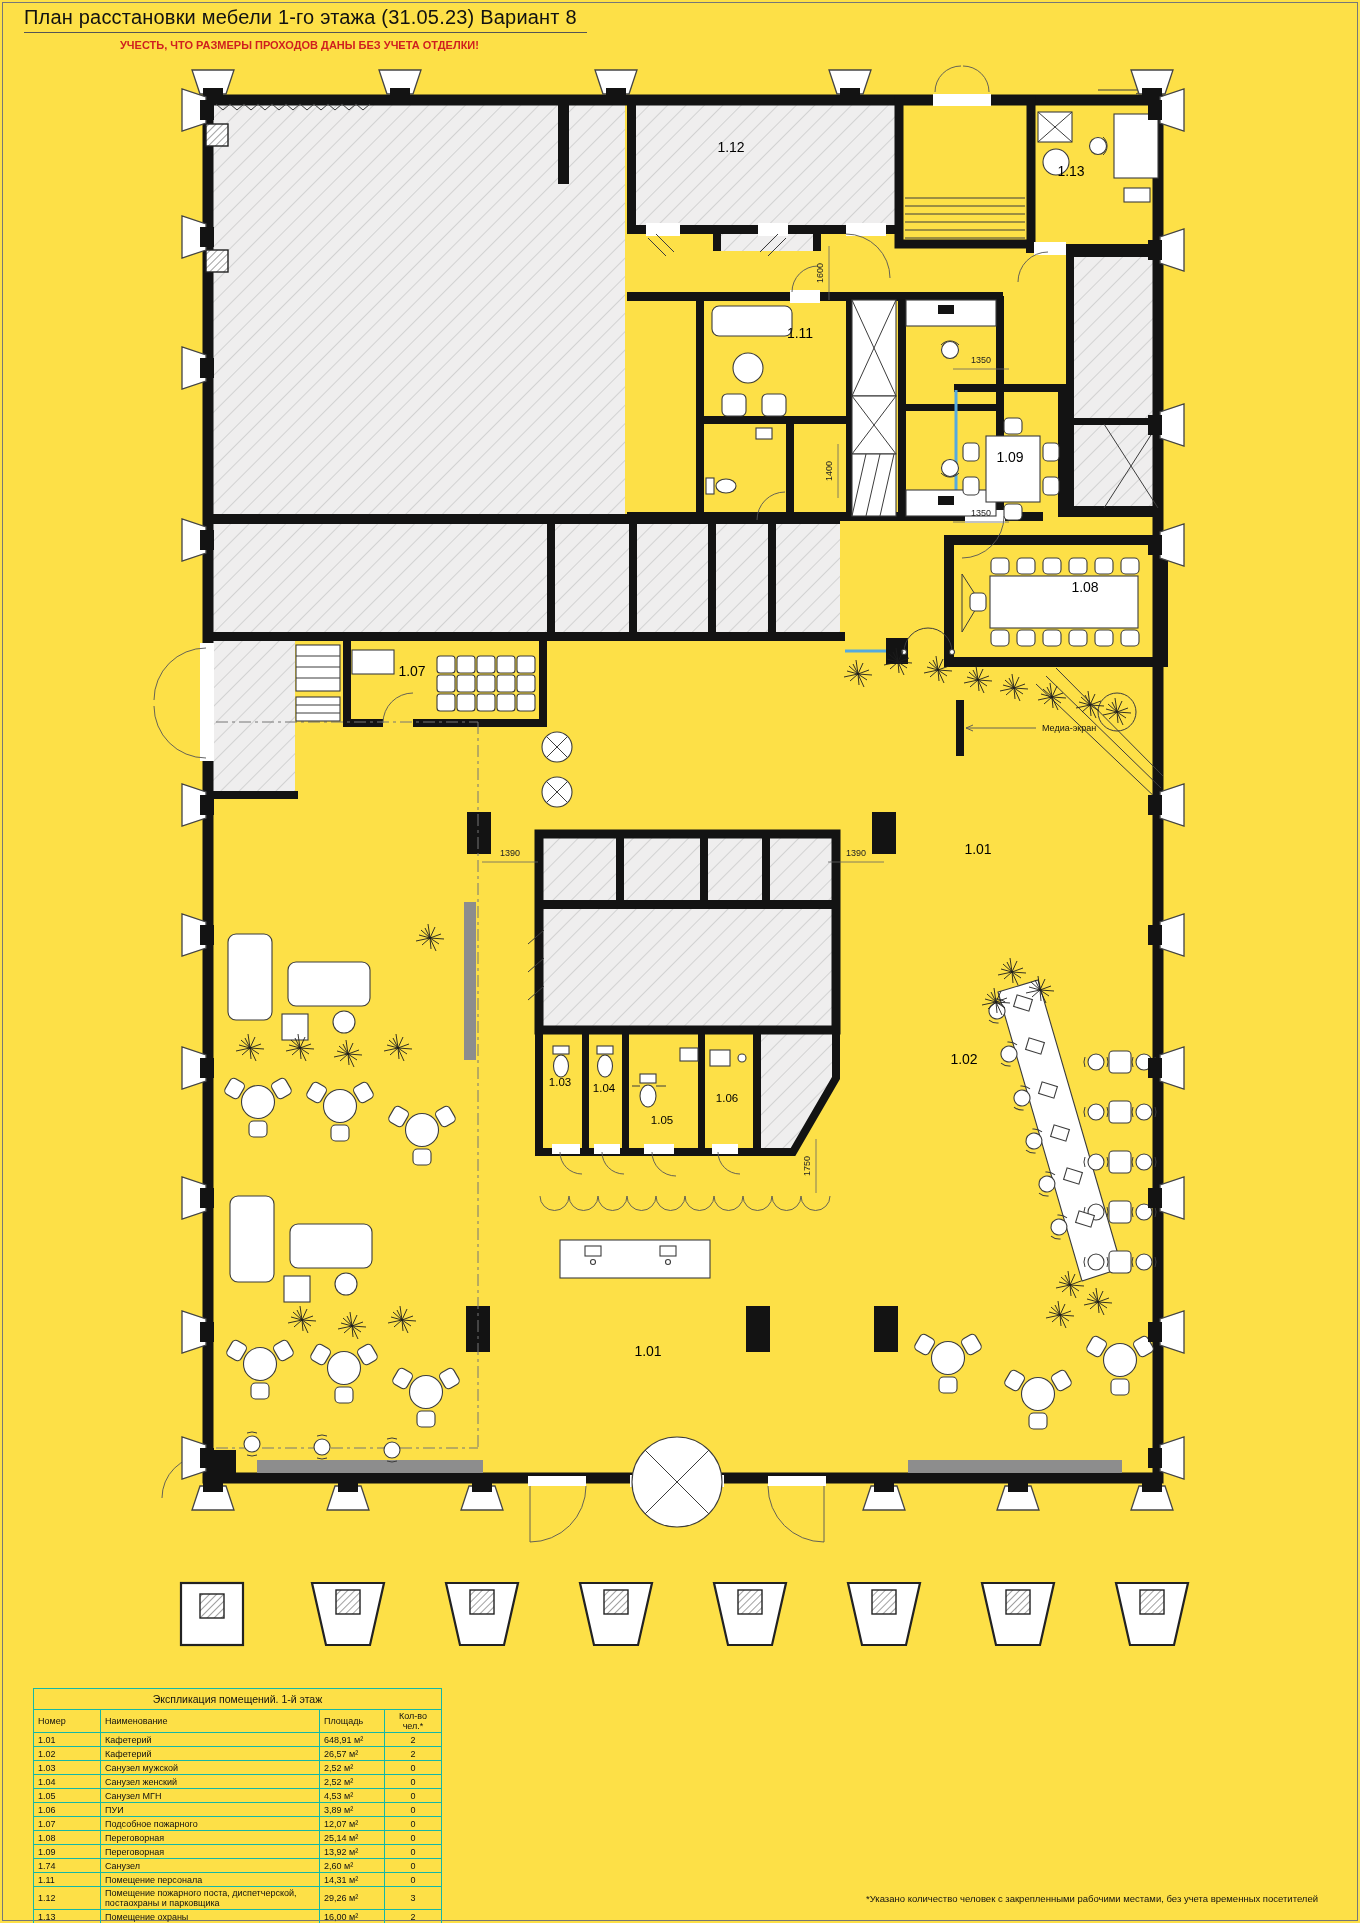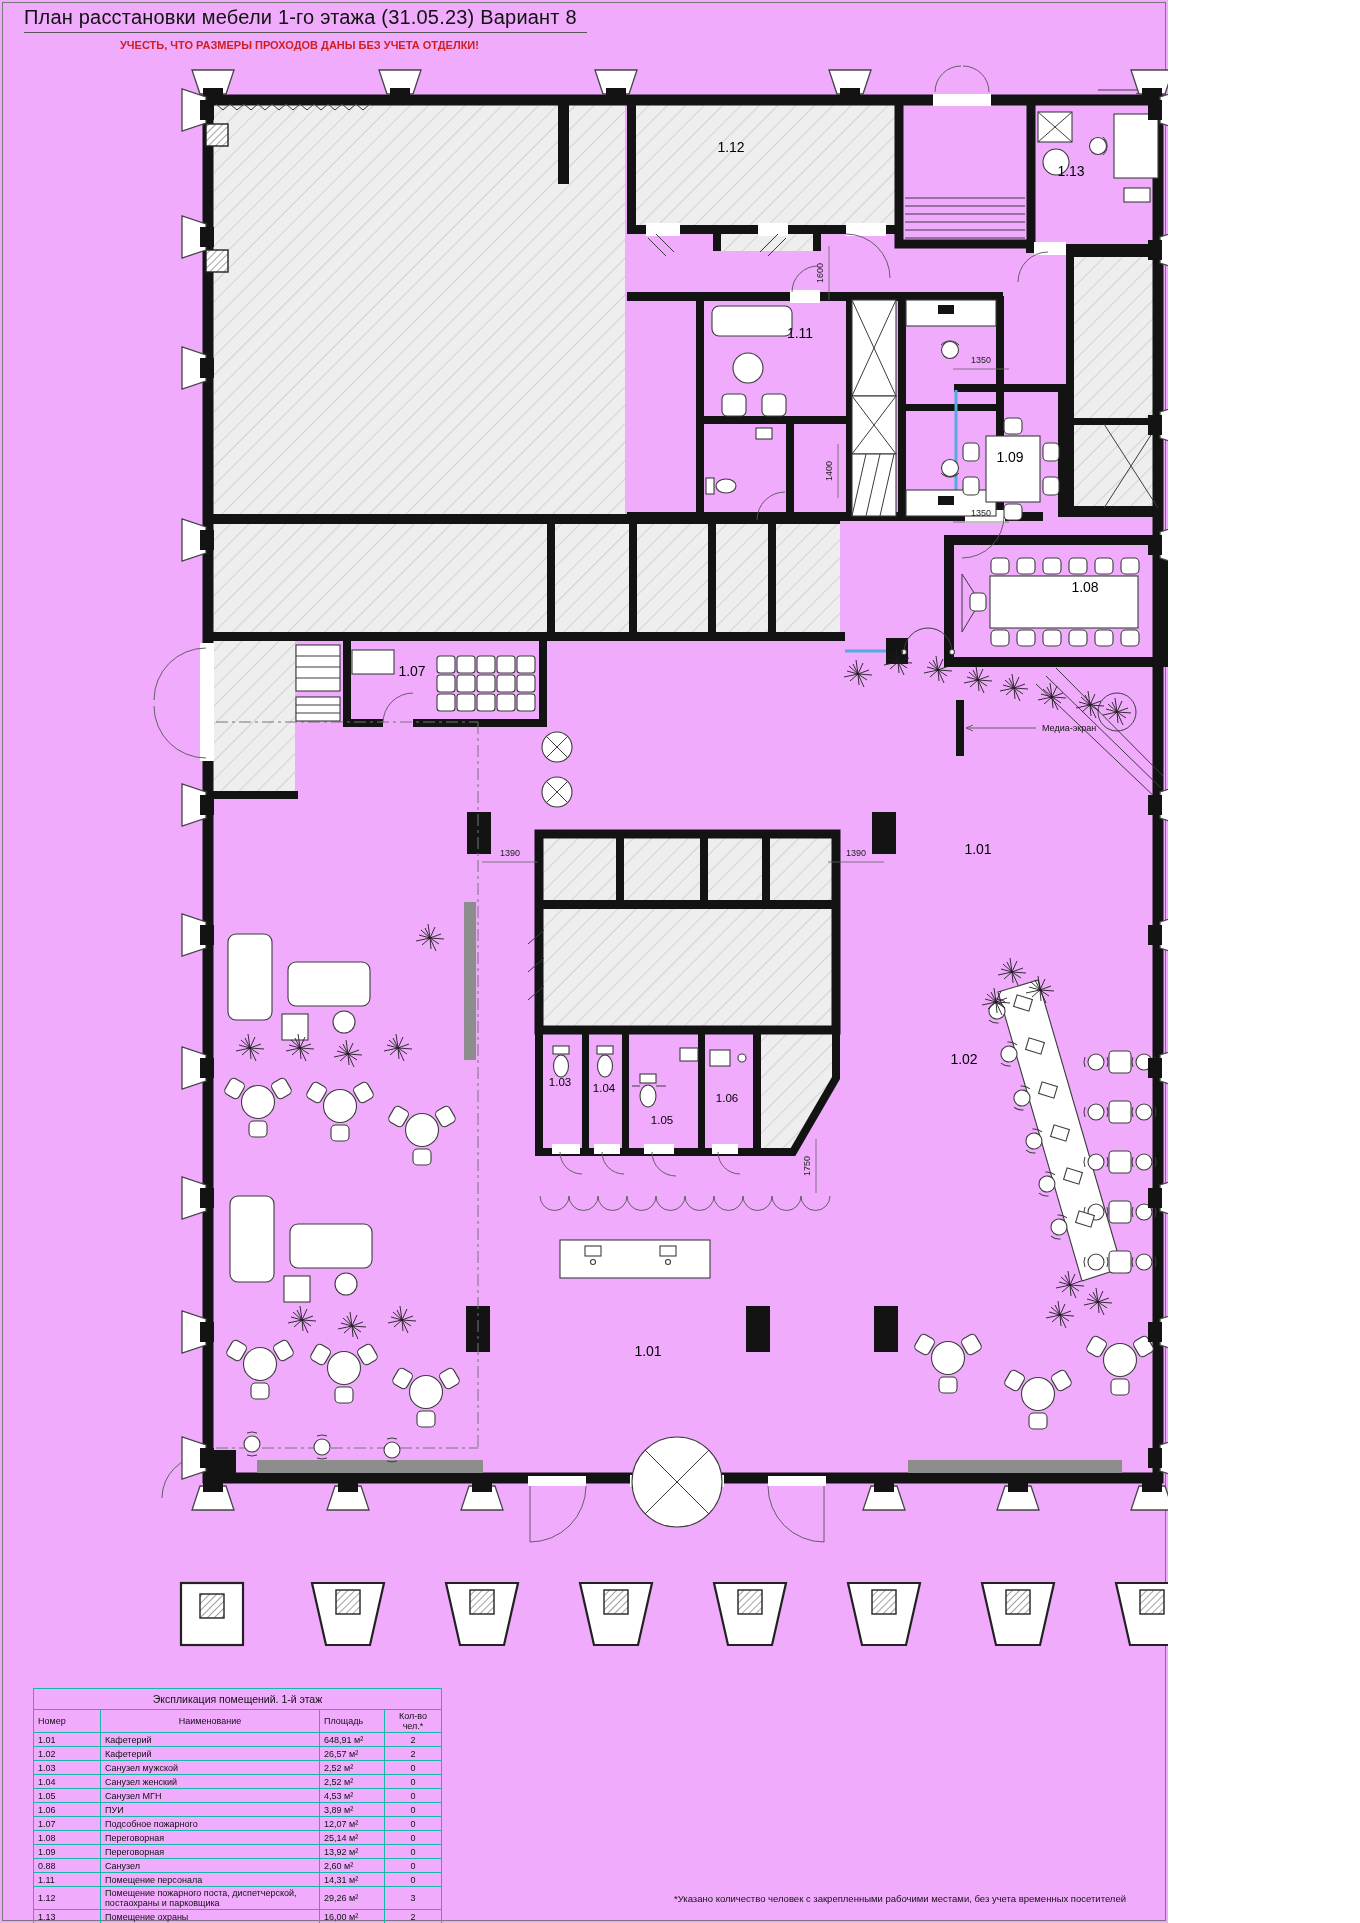--- a/index.html
+++ b/index.html
@@ -1,16 +1,16 @@
 <!DOCTYPE html>
 <html><head>
 <meta charset="utf-8">
 <style>
   html,body{margin:0;padding:0;background:#fff}
-  .sheet{position:relative;width:1168px;height:1923px;background:#f0abfc;overflow:hidden;
+  .sheet{position:relative;width:1360px;height:1923px;background:#fde047;overflow:hidden;
          font-family:"Liberation Sans",sans-serif;color:#111}
   .sheet-frame{position:absolute;inset:2px;border:1px solid #777;pointer-events:none}
   header{position:absolute;left:24px;top:6px;z-index:3}
   h1{margin:0;font-size:20px;font-weight:normal;display:inline-block;
      border-bottom:1.5px solid #555;padding:0 10px 3px 0;letter-spacing:.2px}
   .warning{margin:6px 0 0 96px;font-size:11px;font-weight:bold;color:#cf1f1f}
   svg#plan{position:absolute;left:0;top:0}
   .hat{fill:url(#hatch)}
   .w{fill:#131313}
   .wr{fill:none;stroke:#131313}
@@ -500,21 +500,21 @@
   </svg>
 
   <section class="legend">
     <table>
       <thead>
         <tr>
             <th class="ttl" colspan="4">Экспликация помещений. 1-й этаж</th>
           </tr>
         <tr>
           <th class="c0">Номер</th>
-          <th class="c1" style="text-align:center">Наименование</th>
+          <th class="c1" style="">Наименование</th>
           <th class="c2" style="">Площадь</th>
           <th class="c3">Кол-во чел.*</th>
         </tr>
       </thead>
       <tbody id="legend-body">
           <tr>
             <td class="c0">1.01</td>
             <td class="c1">Кафетерий</td>
             <td class="c2">648,91 м²</td>
             <td class="c3">2</td>
@@ -561,21 +561,21 @@
             <td class="c2">25,14 м²</td>
             <td class="c3">0</td>
           </tr>
           <tr>
             <td class="c0">1.09</td>
             <td class="c1">Переговорная</td>
             <td class="c2">13,92 м²</td>
             <td class="c3">0</td>
           </tr>
           <tr>
-            <td class="c0">0.88</td>
+            <td class="c0">1.74</td>
             <td class="c1">Санузел</td>
             <td class="c2">2,60 м²</td>
             <td class="c3">0</td>
           </tr>
           <tr>
             <td class="c0">1.11</td>
             <td class="c1">Помещение персонала</td>
             <td class="c2">14,31 м²</td>
             <td class="c3">0</td>
           </tr>

